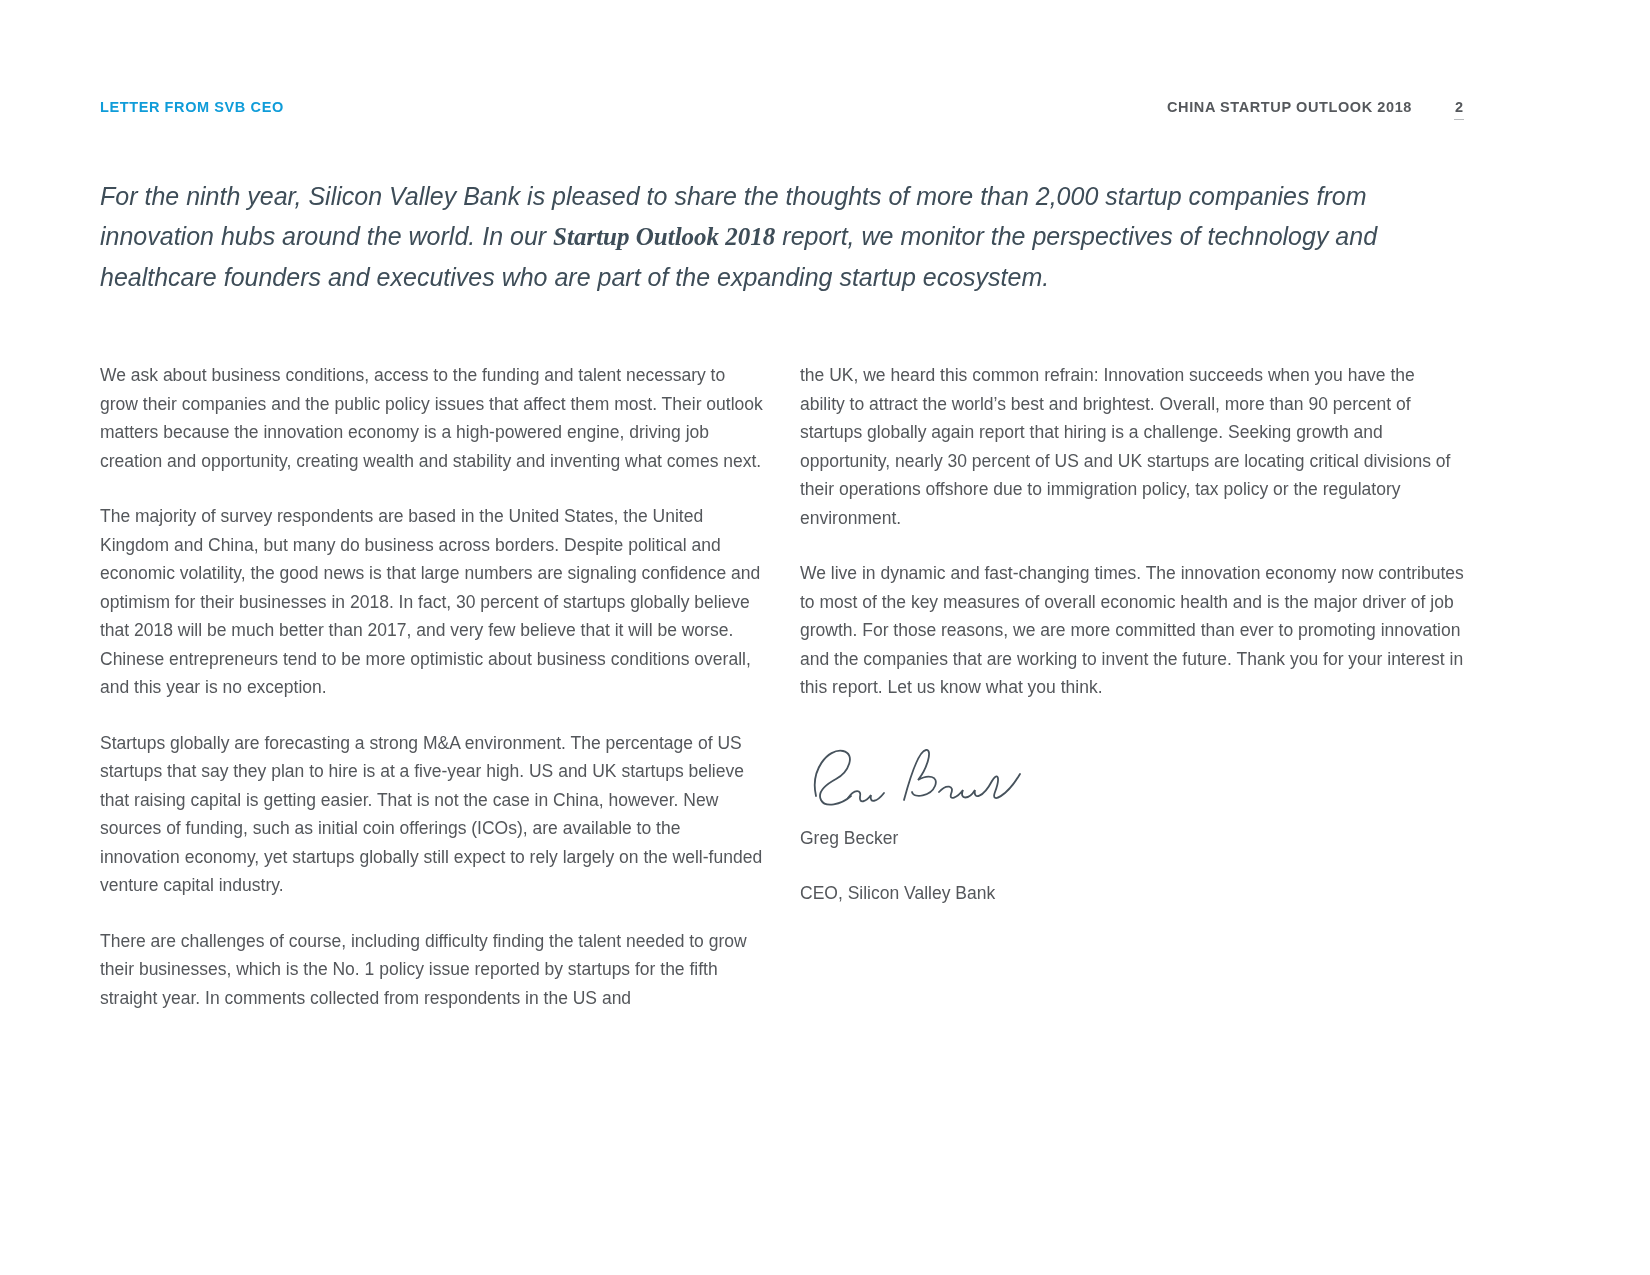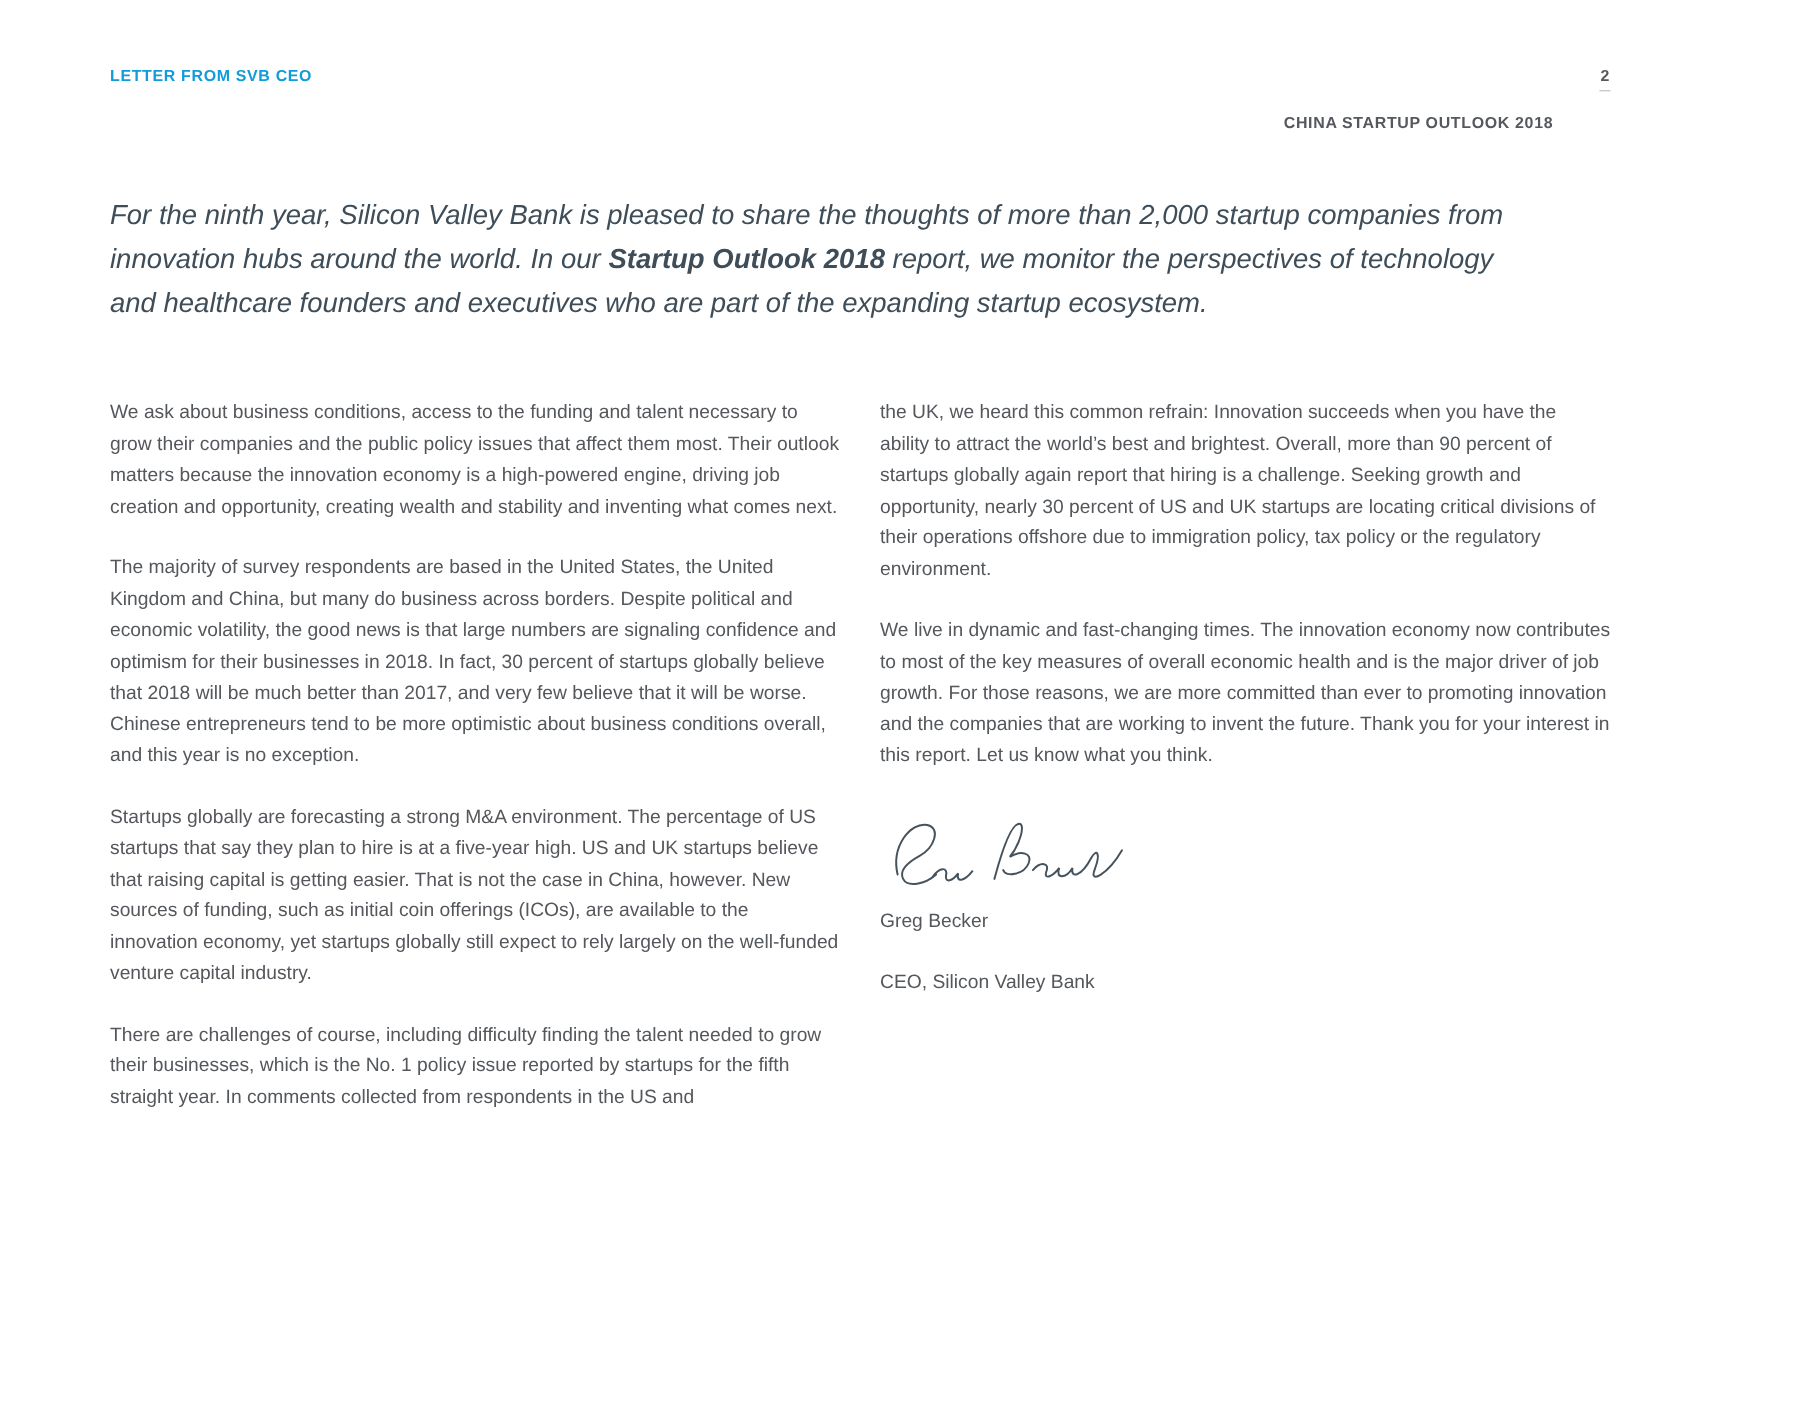--- a/index.html
+++ b/index.html
@@ -12,21 +12,21 @@
     height: 1275px;
     font-family: "Liberation Sans", sans-serif;
     color: #54575b;
     overflow: hidden;
     box-sizing: border-box;
   }
   .page {
     box-sizing: border-box;
     width: 1650px;
     height: 1190px;
-    padding: 62px 186px 0 100px;
+    padding: 99px 186px 0 100px;
   }
   .header {
     display: flex;
     justify-content: space-between;
     align-items: flex-start;
   }
   .header-left {
     color: #0f9cd9;
     font-size: 14.5px;
     font-weight: 700;
@@ -35,21 +35,20 @@
   .header-right {
     display: flex;
     align-items: flex-start;
     gap: 42px;
   }
   .header-report {
     color: #55585c;
     font-size: 14.5px;
     font-weight: 700;
     letter-spacing: 0.6px;
-    margin-top: 42px;
   }
   .page-num-wrap {
     display: flex;
     flex-direction: column;
     align-items: center;
   }
   .page-num {
     color: #55585c;
     font-size: 14.5px;
     font-weight: 700;
@@ -72,20 +71,21 @@
   .intro {
     margin: 56px 0 0 0;
     max-width: 1290px;
     font-style: italic;
     font-size: 25px;
     line-height: 1.6;
     color: #3e4d58;
   }
   .intro strong {
     font-weight: 700;
+    font-family: Liberation Serif, serif;
   }
   .columns {
     margin-top: 64px;
     display: grid;
     grid-template-columns: 1fr 1fr;
     column-gap: 36px;
   }
   .col p {
     margin: 0 0 27px 0;
     font-size: 17.5px;

